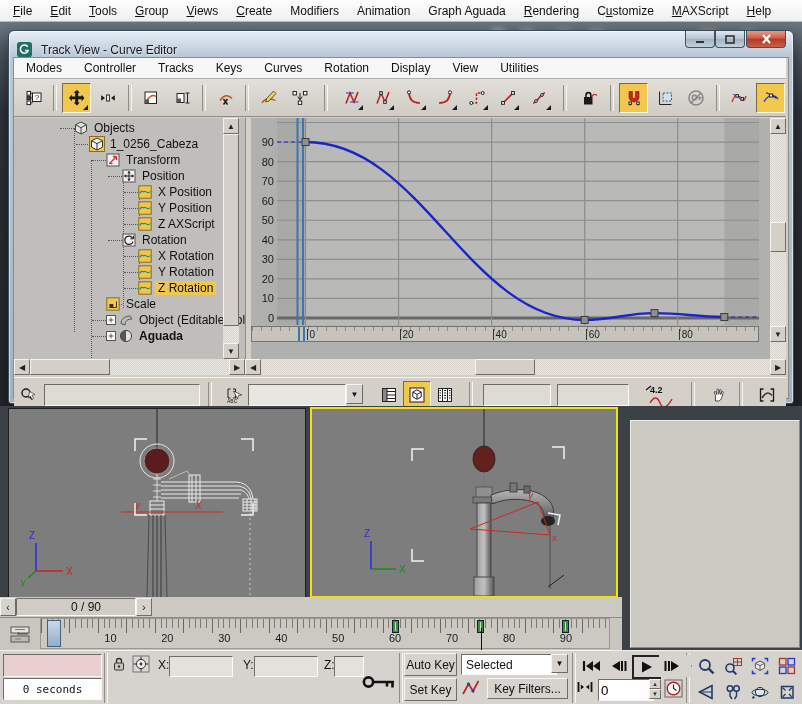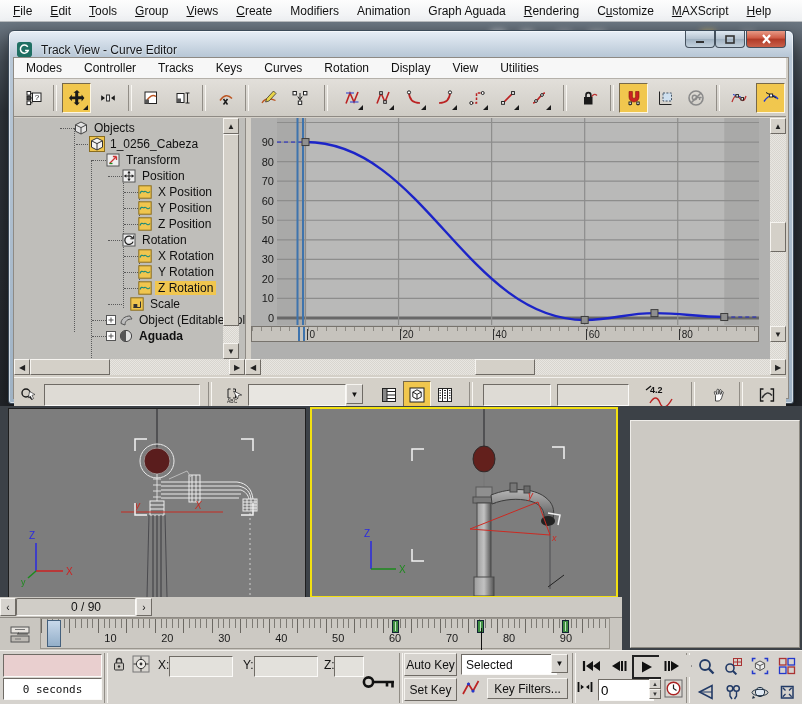--- a/index.html
+++ b/index.html
@@ -391,21 +391,21 @@
         <span class="lbl">Y Position</span>
       </div>
       <div class="hdots" style="left: 110px; top: 106px; width: 14px;"></div>
       <div class="trow" style="left: 124px; top: 98px;">
         <span class="ticon">
           <svg width="14" height="14" viewBox="0 0 14 14">
             <rect x="0.8" y="0.8" width="12.4" height="12.4" fill="#f0c64f" stroke="#8a6d1f"></rect>
             <path d="M2 8.5c1.8-4.5 3-0.5 4.5-2s2.7 3.5 5.5 0" fill="none" stroke="#1e8a7a" stroke-width="1.2"></path>
           </svg>
         </span>
-        <span class="lbl">Z Position</span>
+        <span class="lbl">Z AXScript</span>
       </div>
       <div class="hdots" style="left: 94px; top: 122px; width: 14px;"></div>
       <div class="trow" style="left: 108px; top: 114px;">
         <span class="ticon">
           <svg width="14" height="14" viewBox="0 0 14 14">
             <rect x="1" y="1" width="12" height="12" fill="#efefef" stroke="#555"></rect>
             <path d="M10.8 5.4A4.2 4.2 0 1011 8.6" fill="none" stroke="#222" stroke-width="1.3"></path>
             <path d="M11.6 2.6v3.2H8.4" fill="none" stroke="#222"></path>
           </svg>
         </span>
@@ -435,21 +435,21 @@
       <div class="trow" style="left: 124px; top: 162px;">
         <span class="ticon">
           <svg width="14" height="14" viewBox="0 0 14 14">
             <rect x="0.8" y="0.8" width="12.4" height="12.4" fill="#f0c64f" stroke="#8a6d1f"></rect>
             <path d="M2 8.5c1.8-4.5 3-0.5 4.5-2s2.7 3.5 5.5 0" fill="none" stroke="#1e8a7a" stroke-width="1.2"></path>
           </svg>
         </span>
         <span class="lbl sel">Z Rotation</span>
       </div>
       <div class="hdots" style="left: 94px; top: 186px; width: 14px;"></div>
-      <div class="trow" style="left: 116px; top: 178px;">
+      <div class="trow" style="left: 92px; top: 178px;">
         <span class="ticon">
           <svg width="14" height="14" viewBox="0 0 14 14">
             <rect x="0.8" y="0.8" width="12.4" height="12.4" fill="#f0c64f" stroke="#8a6d1f"></rect>
             <path d="M3.5 10.5h7v-6" fill="none" stroke="#333"></path>
             <rect x="3.5" y="7" width="3.8" height="3.8" fill="#333"></rect>
           </svg>
         </span>
         <span class="lbl">Scale</span>
       </div>
       <div class="hdots" style="left: 78px; top: 202px; width: 14px;"></div>

